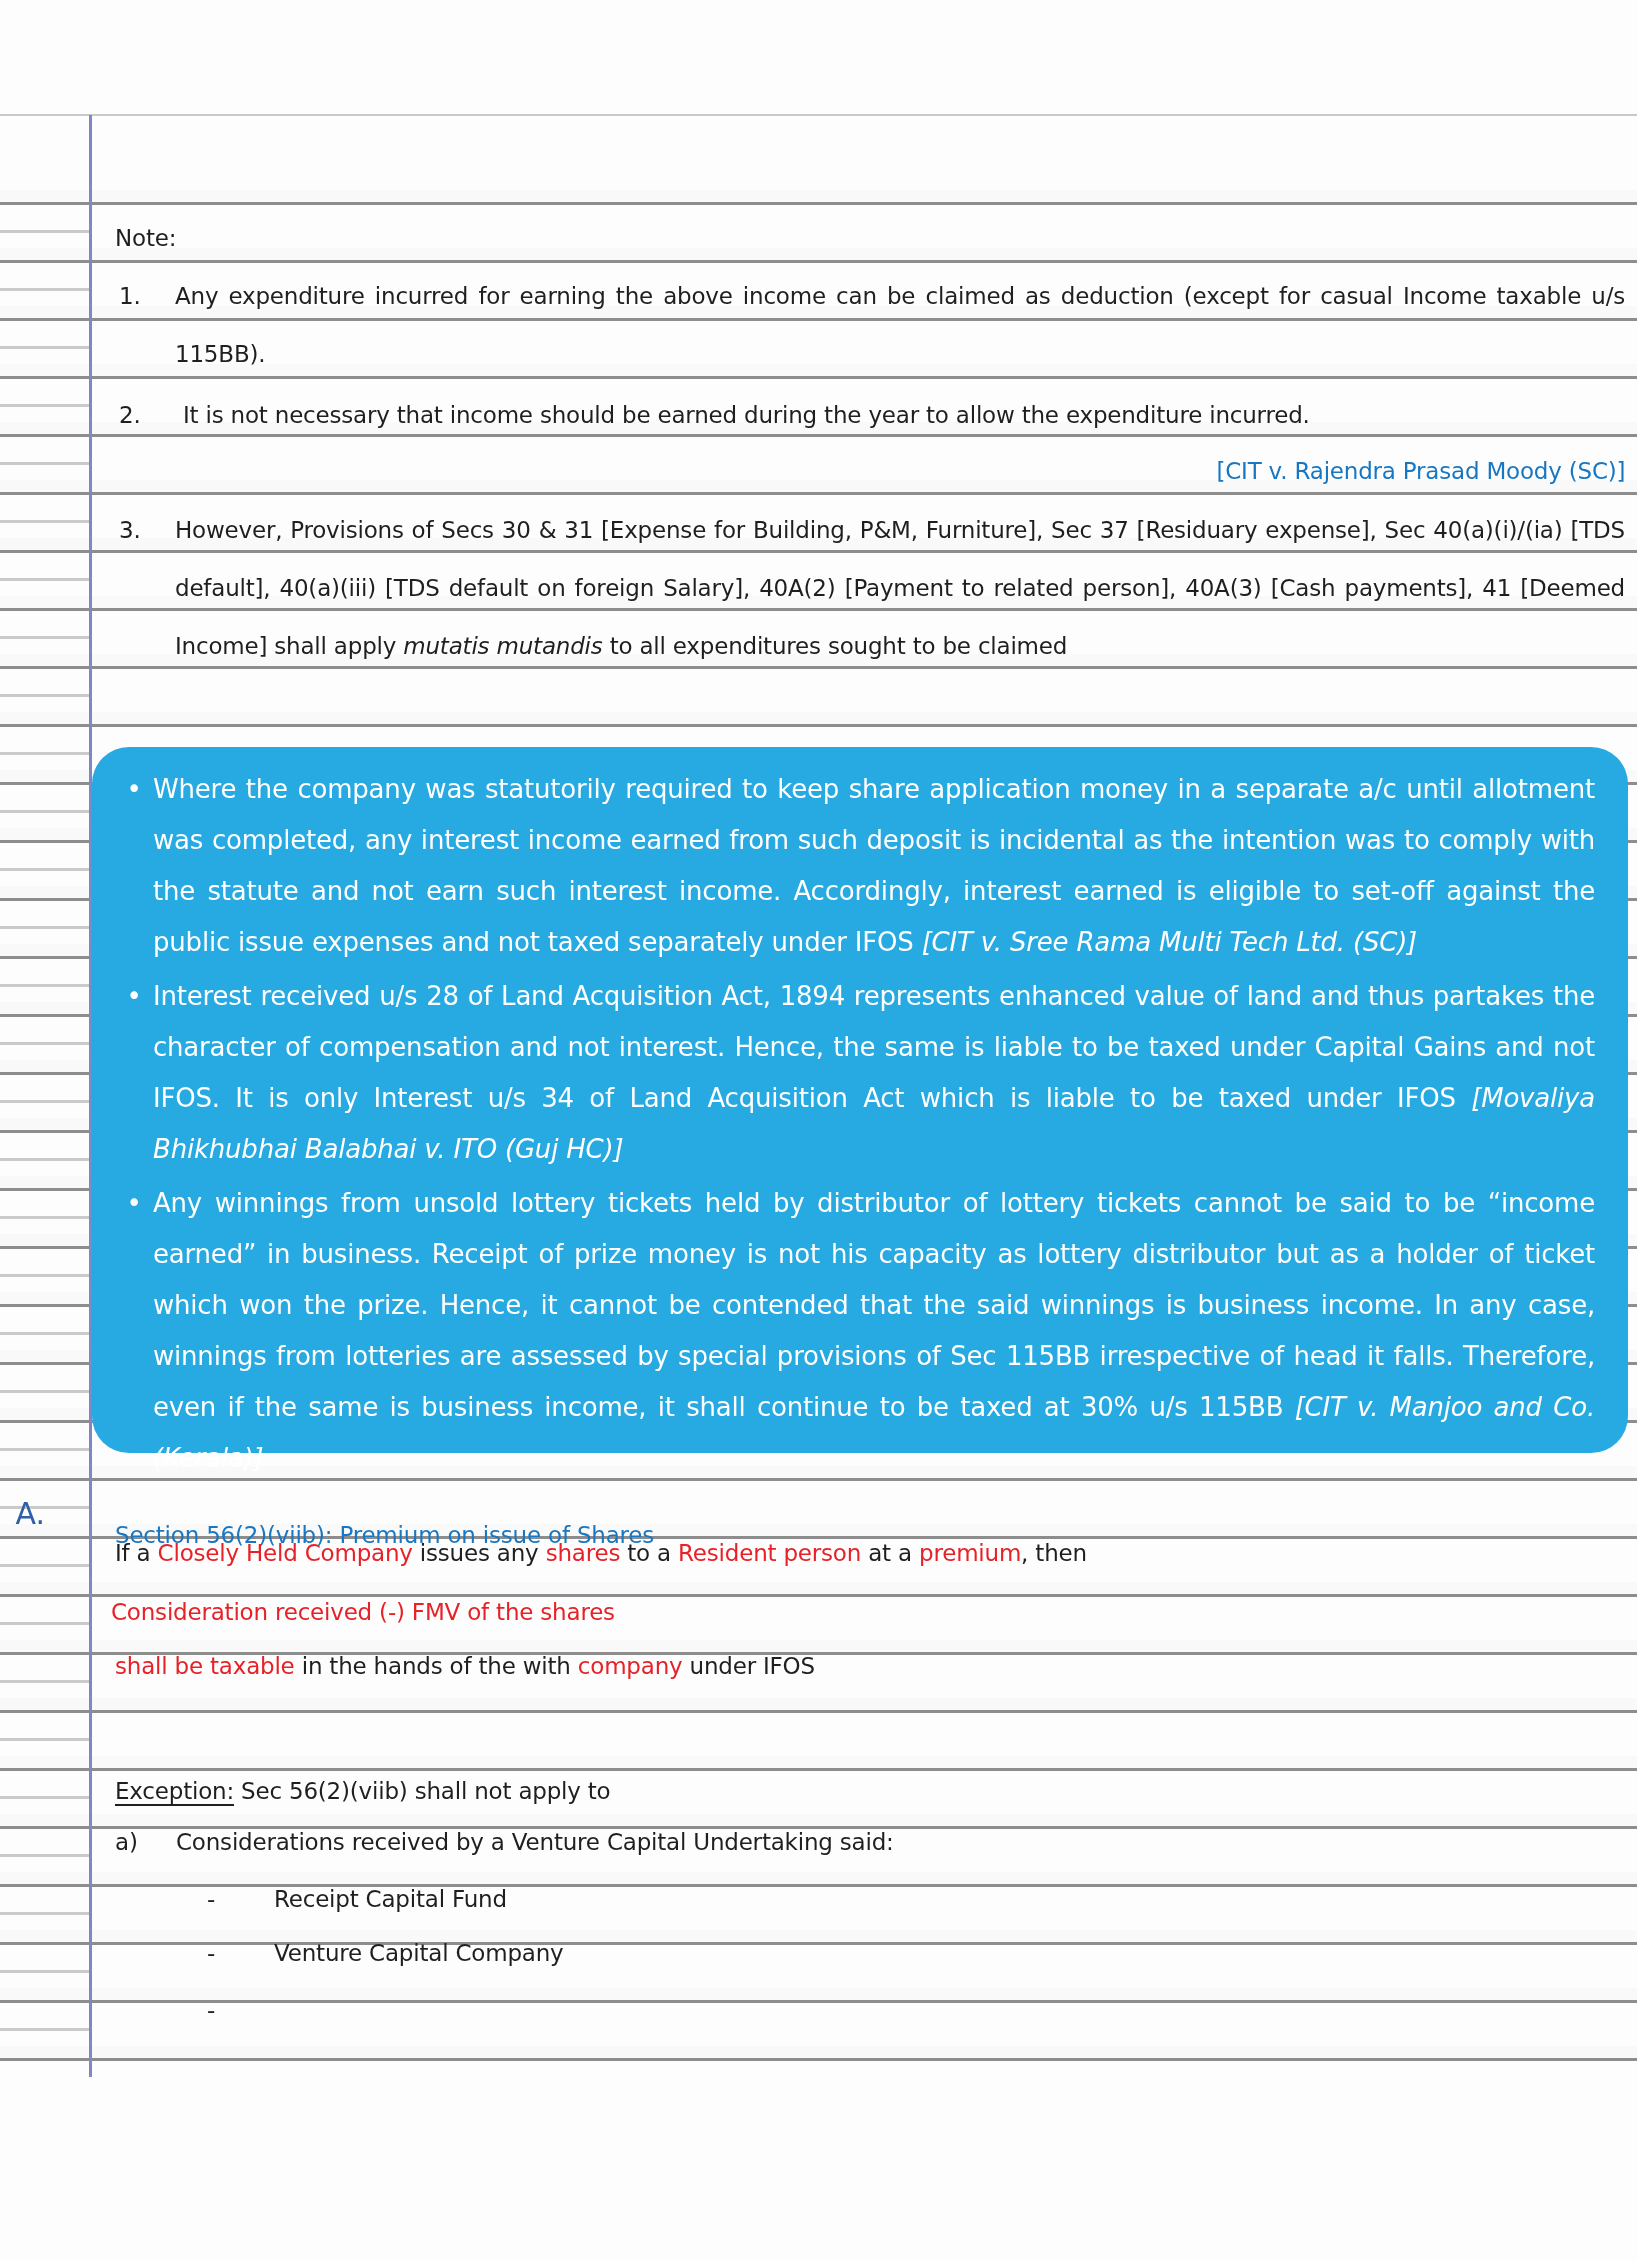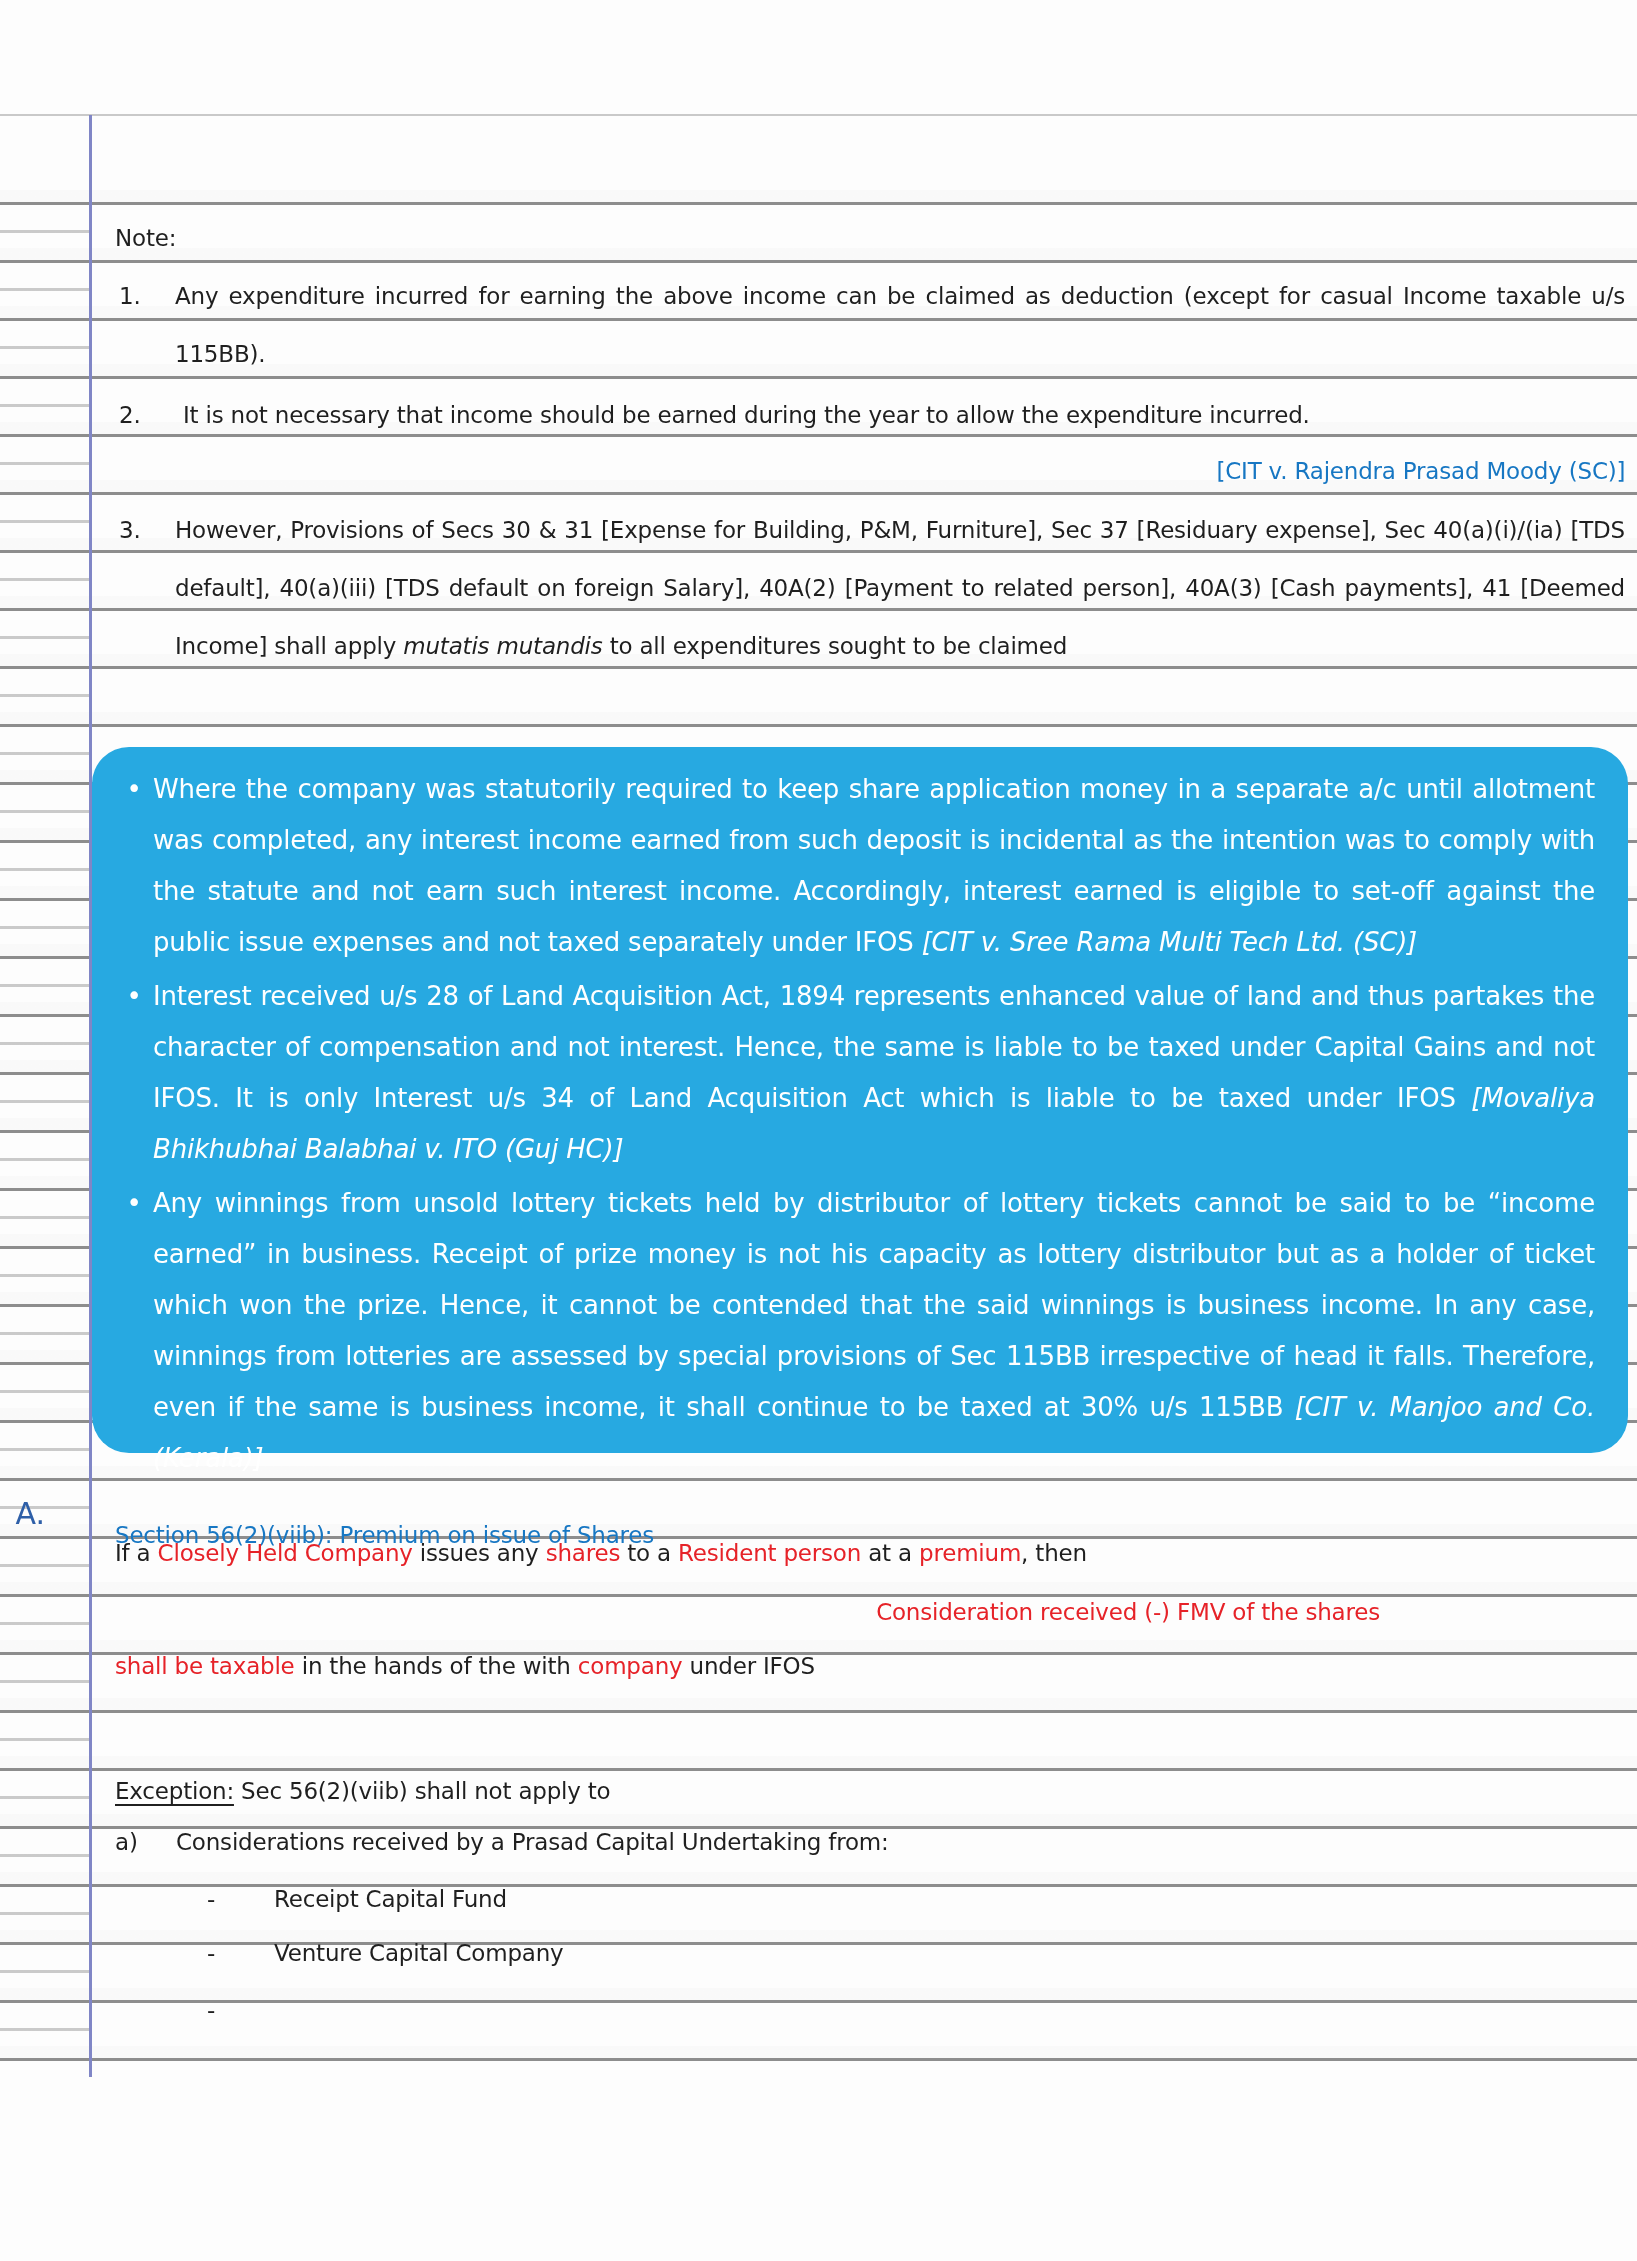--- a/index.html
+++ b/index.html
@@ -80,26 +80,26 @@
     <span class="dot">•</span><span><span>Interest received u/s 28 of Land Acquisition Act, 1894 represents enhanced value of land and thus partakes the character of compensation and not interest. Hence, the same is liable to be taxed under Capital Gains and not IFOS. It is only Interest u/s 34 of Land Acquisition Act which is liable to be taxed under IFOS </span><span class="i">[Movaliya Bhikhubhai Balabhai v. ITO (Guj HC)]</span></span>
   </div>
   <div class="bullet">
     <span class="dot">•</span><span><span>Any winnings from unsold lottery tickets held by distributor of lottery tickets cannot be said to be “income earned” in business. Receipt of prize money is not his capacity as lottery distributor but as a holder of ticket which won the prize. Hence, it cannot be contended that the said winnings is business income. In any case, winnings from lotteries are assessed by special provisions of Sec 115BB irrespective of head it falls. Therefore, even if the same is business income, it shall continue to be taxed at 30% u/s 115BB </span><span class="i">[CIT v. Manjoo and Co. (Kerala)]</span></span>
   </div>
 </div>
 
 <div class="t navy" style="left:15.6px;top:1485px;">A.</div>
 <div class="t blue" style="left:115px;top:1478px;margin-top:28px;">Section 56(2)(viib): Premium on issue of Shares</div>
 <div class="t" style="left:115px;top:1524px;"><span>If a </span><span class="r">Closely Held Company</span><span> issues any </span><span class="r">shares</span><span> to a </span><span class="r">Resident person</span><span> at a </span><span class="r">premium</span><span>, then</span></div>
-<div class="t red-line" style="left:132px;top:1583px;width:1248px;text-align:right;">Consideration received (-) FMV of the shares</div>
+<div class="t red-line" style="left:111px;top:1583px;width:1248px;text-align:left;">Consideration received (-) FMV of the shares</div>
 <div class="t" style="left:115px;top:1637px;"><span class="r">shall be taxable</span><span> in the hands of the with </span><span class="r">company</span><span> under IFOS</span></div>
 
 <div class="t" style="left:115px;top:1762px;"><span class="u">Exception:</span><span> Sec 56(2)(viib) shall not apply to</span></div>
 <div class="t" style="left:115px;top:1813px;">
-  <span class="anum">a)</span><span>Considerations received by a Prasad Capital Undertaking from:</span>
+  <span class="anum">a)</span><span>Considerations received by a Venture Capital Undertaking said:</span>
 </div>
 <div class="t" style="left:207px;top:1870px;">
   <span class="dash">-</span><span>Receipt Capital Fund</span>
 </div>
 <div class="t" style="left:207px;top:1924px;">
   <span class="dash">-</span><span>Venture Capital Company</span>
 </div>
 <div class="t" style="left:207px;top:1981px;">
   <span class="dash">-</span><span></span>
 </div>

